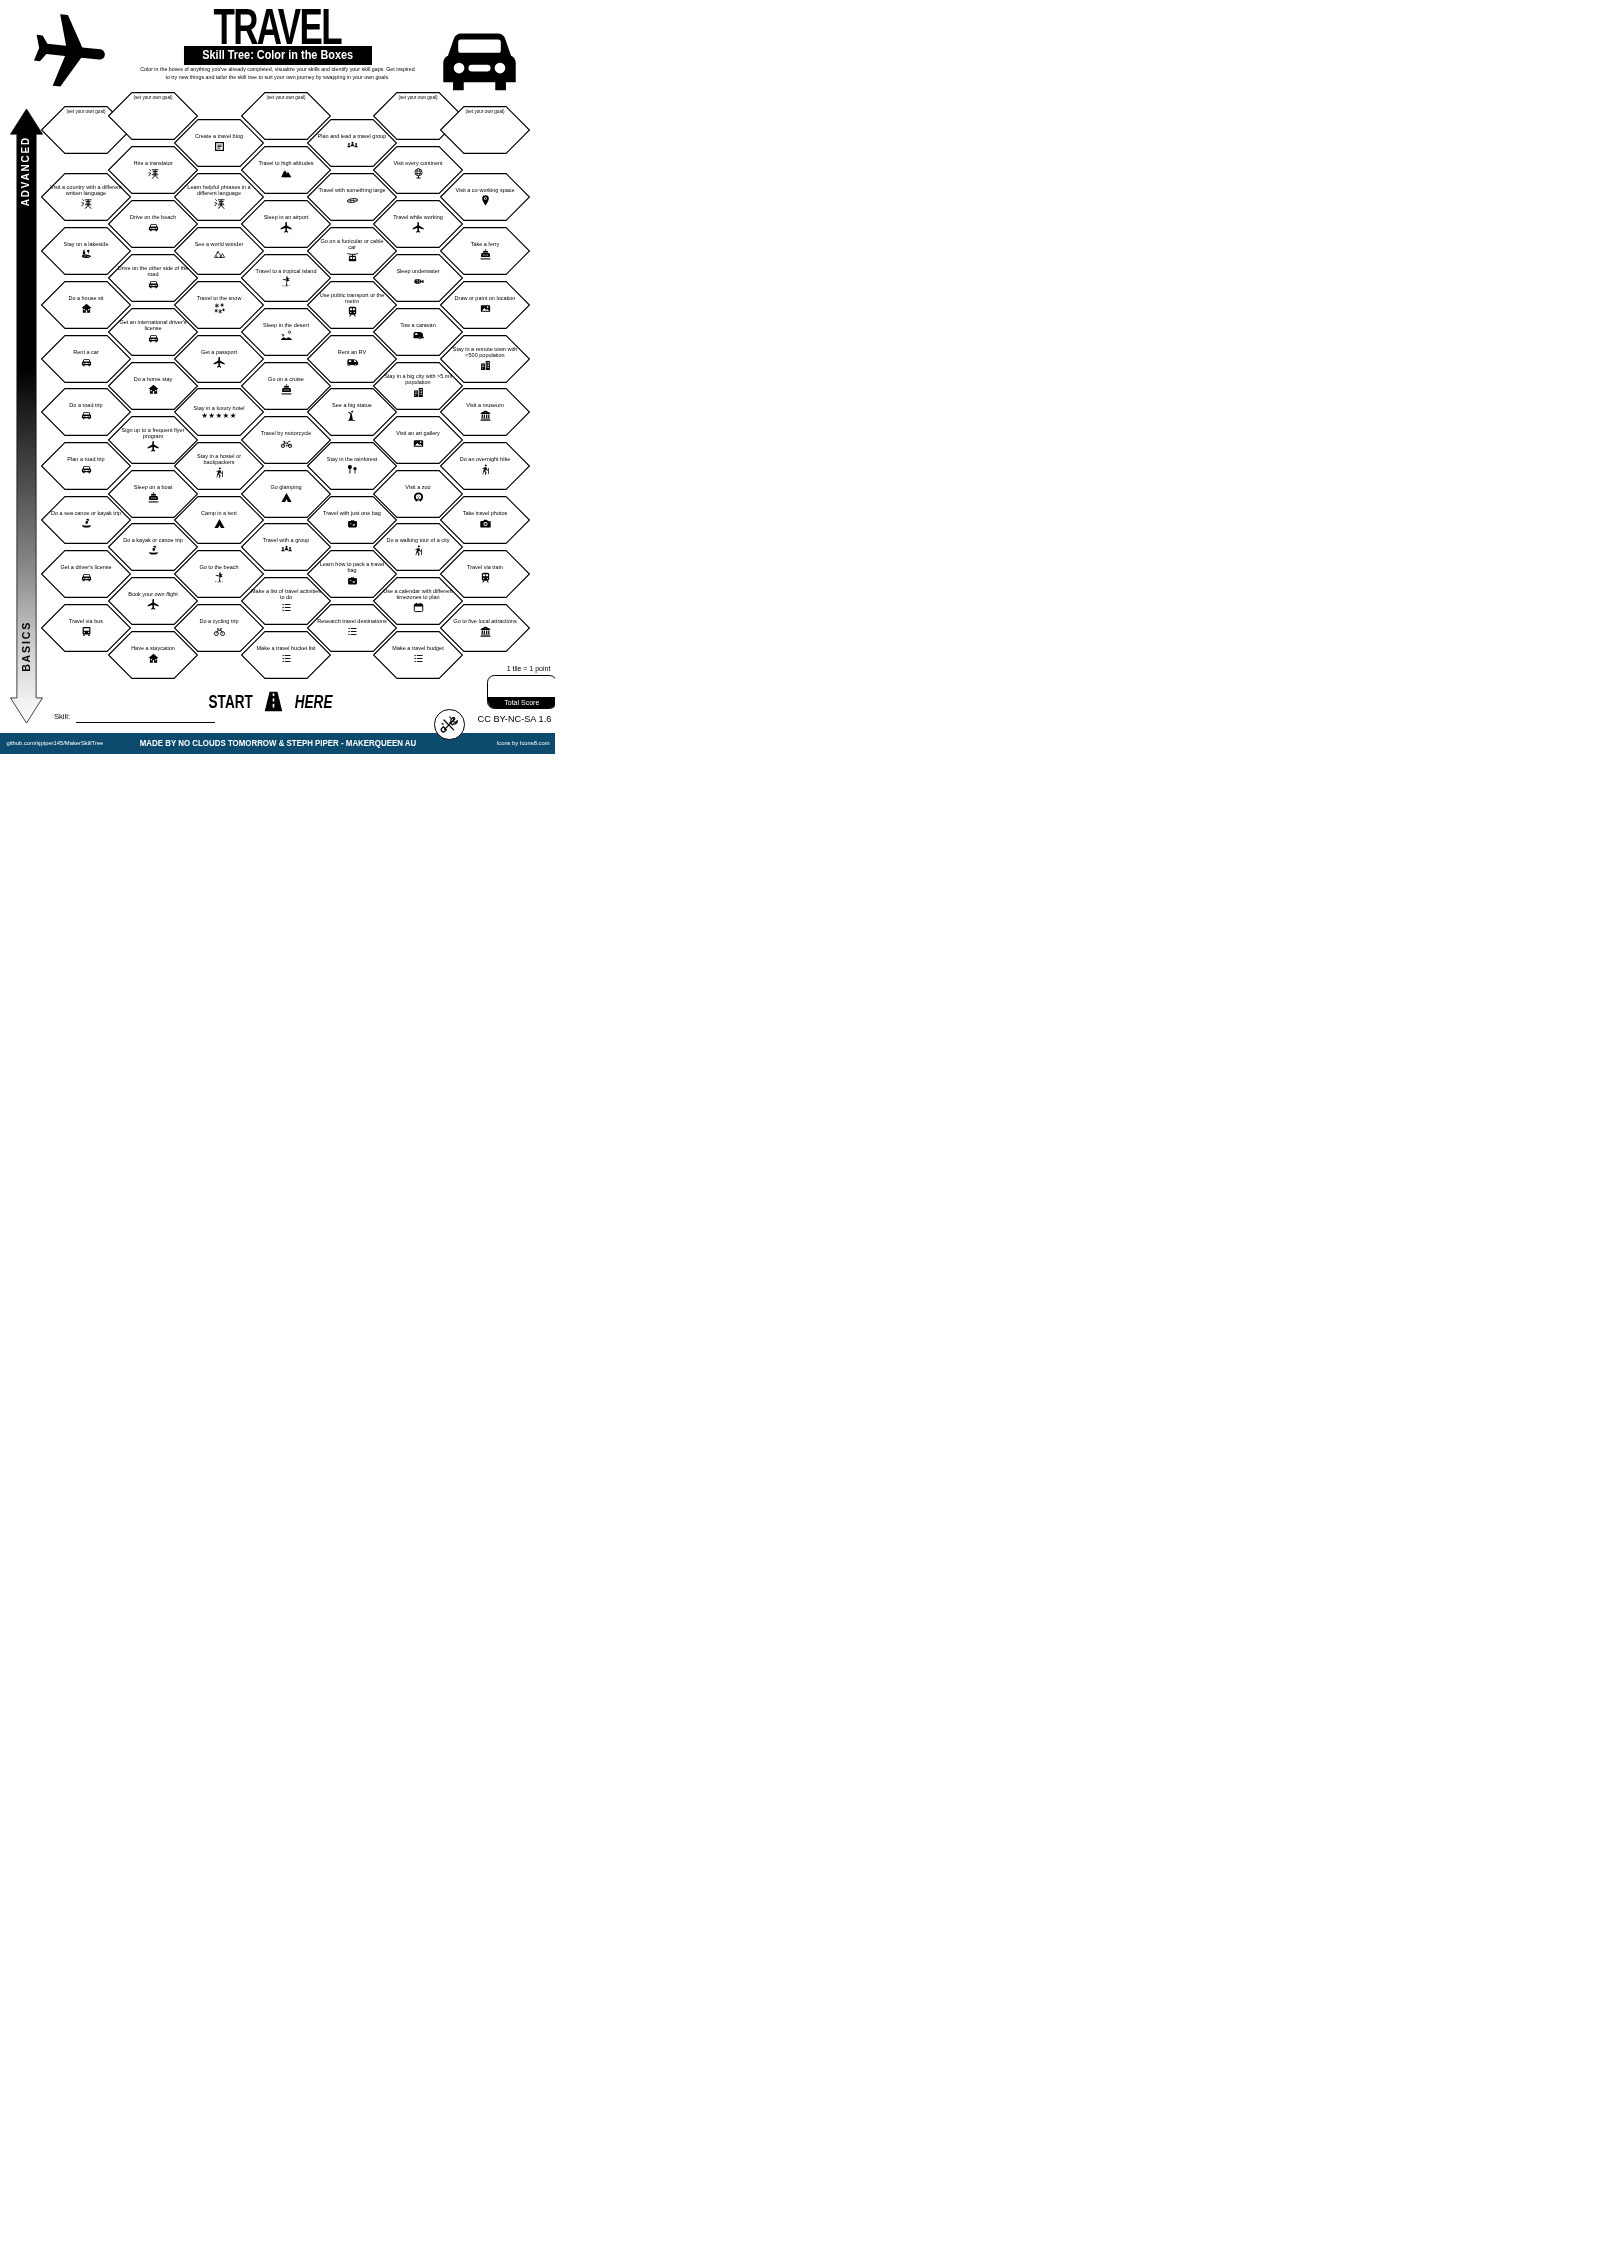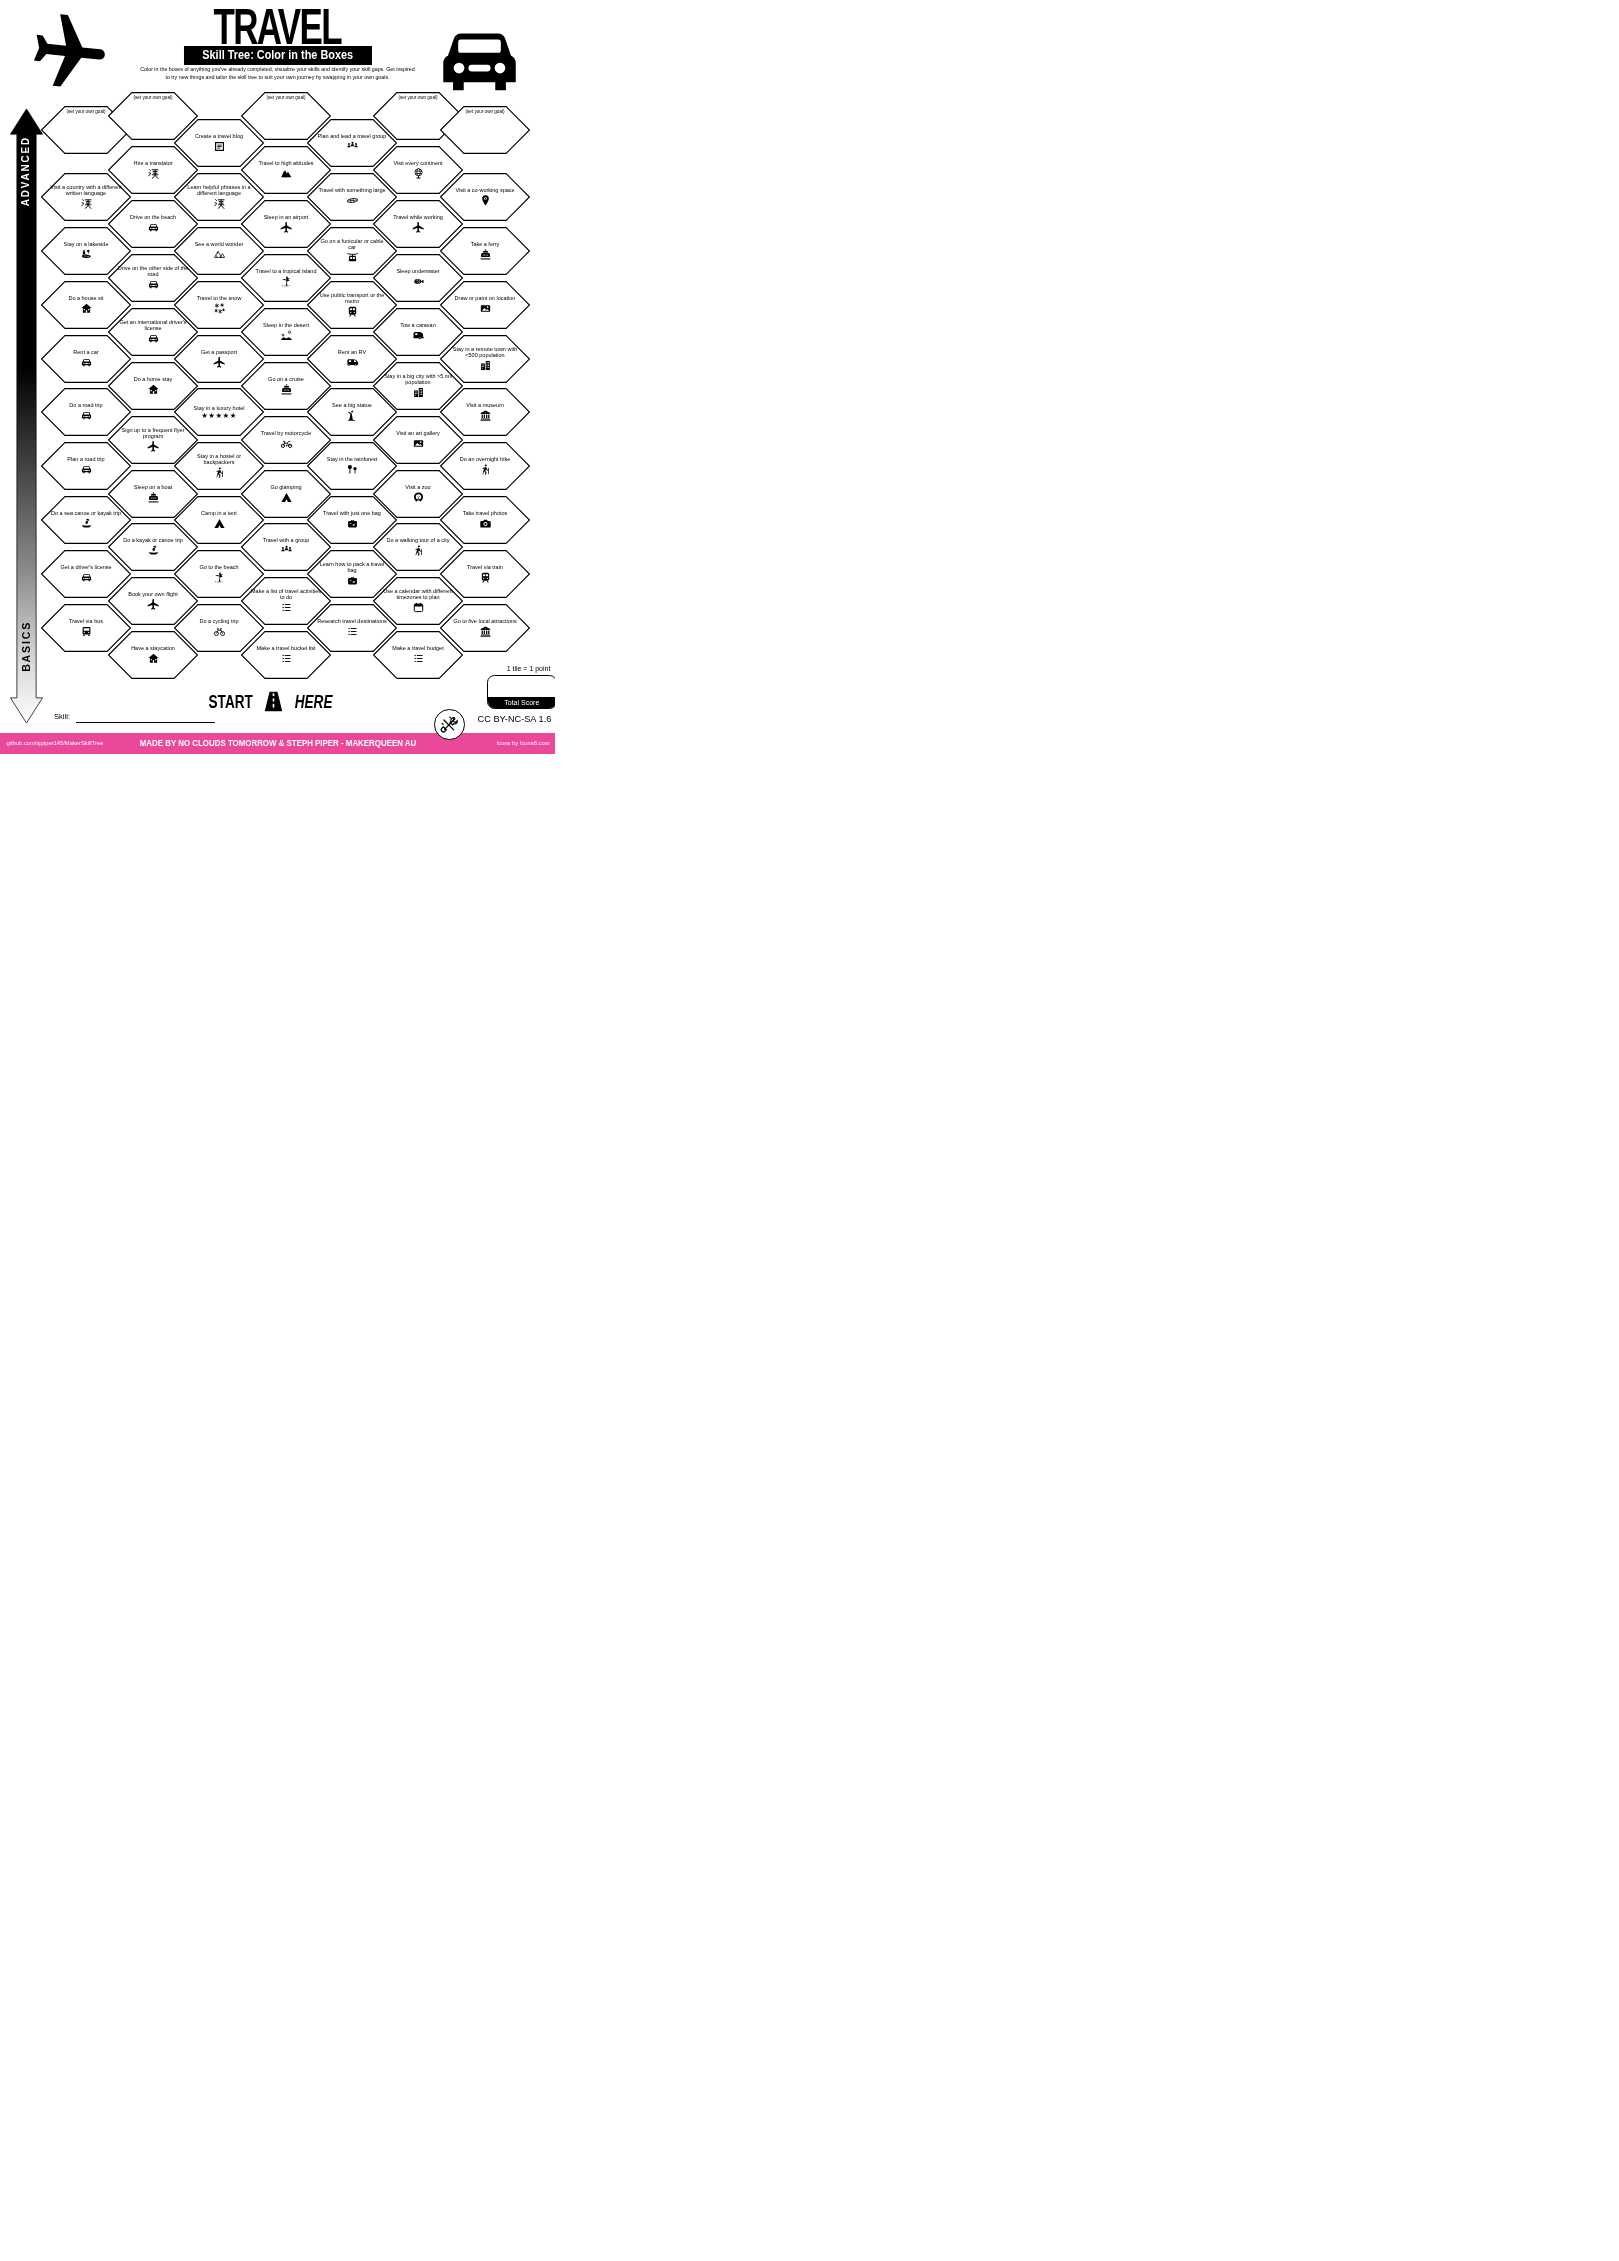--- a/index.html
+++ b/index.html
@@ -38,21 +38,21 @@
   .name-line{position:absolute;left:76px;top:722px;width:139px;border-bottom:0.9px solid #000;height:0;}
   .tile-note{position:absolute;right:4.6px;top:665px;font-size:7px;}
   .score-box{position:absolute;right:-1.8px;top:675px;width:70px;height:34px;background:#fff;
         border:1.4px solid #000;border-radius:7.4px;overflow:hidden;box-sizing:border-box;}
   .score-band{position:absolute;left:0;right:0;bottom:0;height:11.5px;background:#000;color:#fff;
         text-align:center;font-size:7px;line-height:11.5px;}
   .cc{position:absolute;right:3.7px;top:714px;font-size:9.2px;}
   .tools-circle{position:absolute;left:434px;top:709px;width:28.6px;height:28.6px;background:#fff;
         border:0.9px solid #000;border-radius:50%;z-index:6;display:flex;align-items:center;justify-content:center;}
   
-  .footer{position:absolute;left:0;right:0;bottom:0;height:21px;background:#ec4899;color:#fff;z-index:5;}
+  .footer{position:absolute;left:0;right:0;bottom:0;height:21px;background:#0c4a6e;color:#fff;z-index:5;}
   .footer .repo{position:absolute;left:6.5px;top:0;line-height:21px;font-size:5.8px;}
   .footer .credit{position:absolute;left:50%;transform:translateX(-50%);top:0;line-height:21px;white-space:nowrap;}
   .footer .credit span{display:inline-block;font-size:9.2px;font-weight:bold;transform:scaleX(.86);transform-origin:center;}
   .footer .icons8{position:absolute;right:5.5px;top:0;line-height:21px;font-size:5.8px;}
 </style>
 </head>
 <body>
 
 <div class="page">
 

